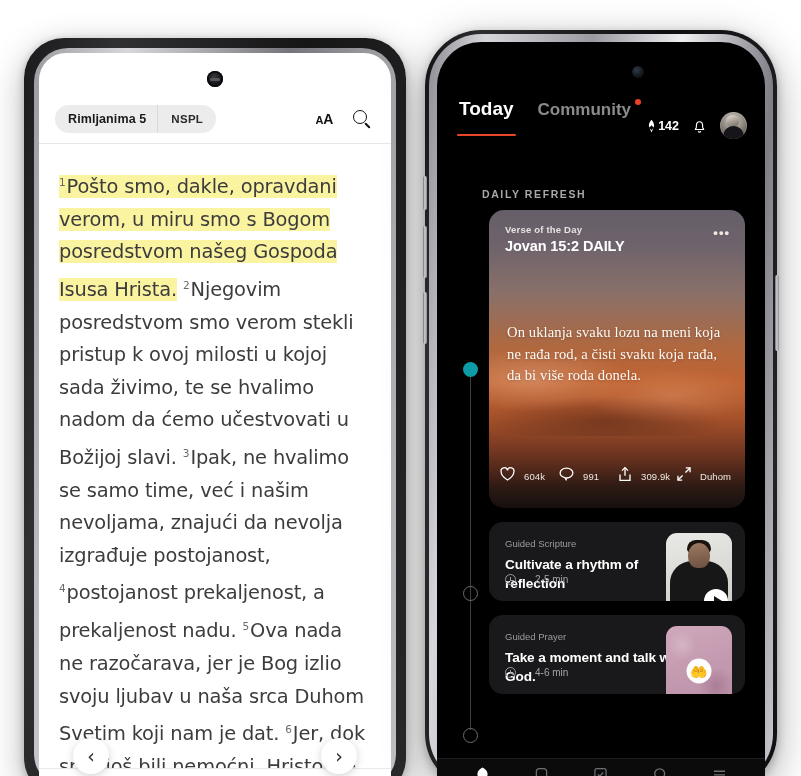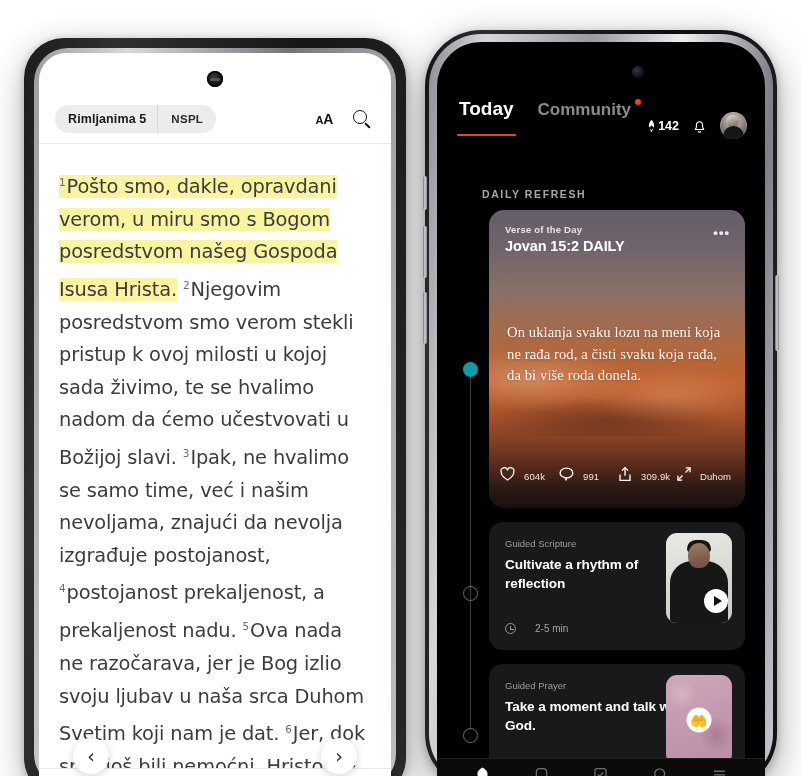--- a/index.html
+++ b/index.html
@@ -185,21 +185,21 @@
     position:absolute; left:18px; right:16px; top:112px;
     color:#fdf9f6; font-size:14.6px; line-height:21.5px;
     font-family:"Liberation Serif", serif; letter-spacing:.1px;
     text-shadow:0 1px 3px rgba(0,0,0,.22);
   }
   .votd .acts { position:absolute; left:10px; right:10px; bottom:26px; display:flex; }
   .votd .act { flex:1; display:flex; flex-direction:row; align-items:flex-end; gap:8px; }
   .votd .act .lbl { color:#efe6e0; font-size:9.5px; letter-spacing:.1px; }
 
   .icard {
-    position:relative; margin-top:14px; height:128px; border-radius:14px;
+    position:relative; margin-top:14px; height:79px; border-radius:14px;
     background:#19191b; padding:16px 14px 0 16px; overflow:hidden;
   }
   .icard .kicker { color:#9c9ca1; font-size:9.5px; font-weight:500; }
   .icard .title { color:#fff; font-size:13.6px; font-weight:700; line-height:19px; margin-top:6px; width:190px; letter-spacing:-.1px; }
   .icard .dur { display:flex; align-items:center; gap:19px; position:absolute; left:16px; bottom:16px; color:#a3a3a8; font-size:10px; }
   .clock { width:11px; height:11px; border:1.1px solid #9a9a9f; border-radius:50%; position:relative; }
   .clock::after { content:""; position:absolute; left:4px; top:2px; width:1px; height:4px; background:#9a9a9f; }
   .clock::before { content:""; position:absolute; left:4.5px; top:5.2px; width:3.4px; height:1px; background:#9a9a9f; }
   .icard .thumb { position:absolute; right:13px; top:11px; width:66px; height:90px; border-radius:11px; overflow:hidden; }
   .thumb-a { background:linear-gradient(165deg,#e9e9e7 0%,#dcdcd8 40%,#c9c9c4 100%); }

